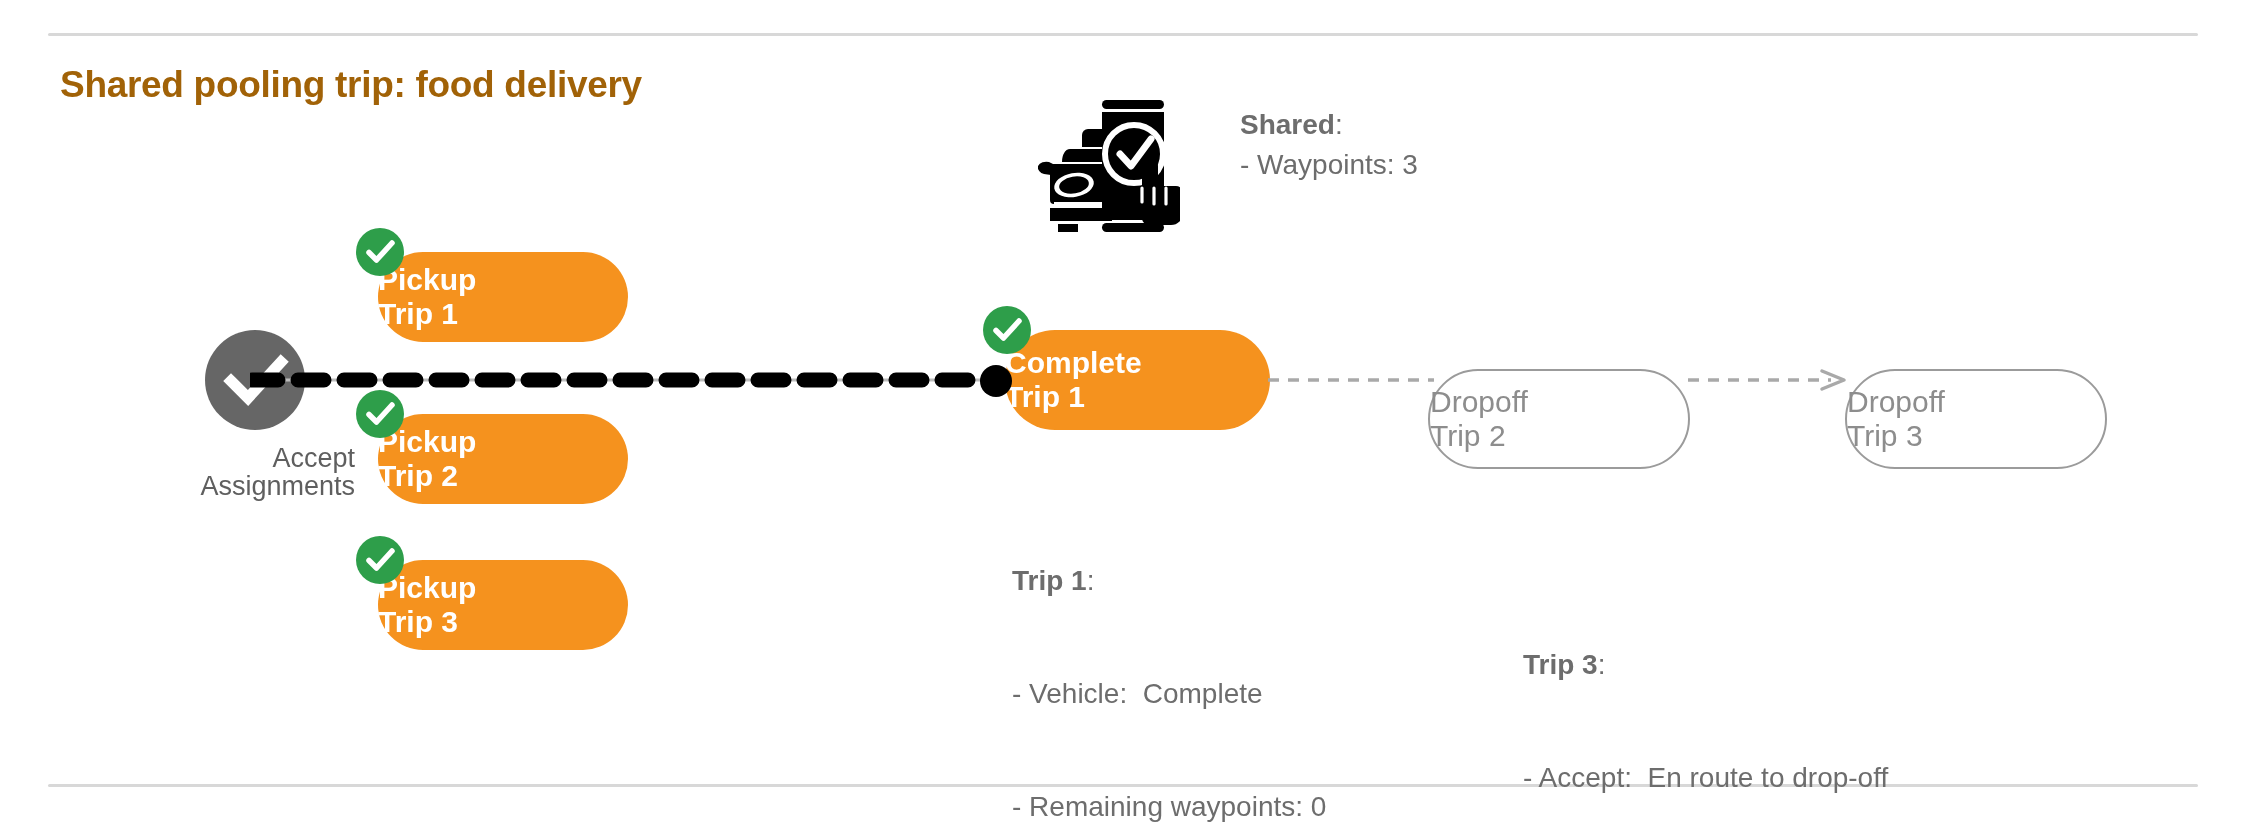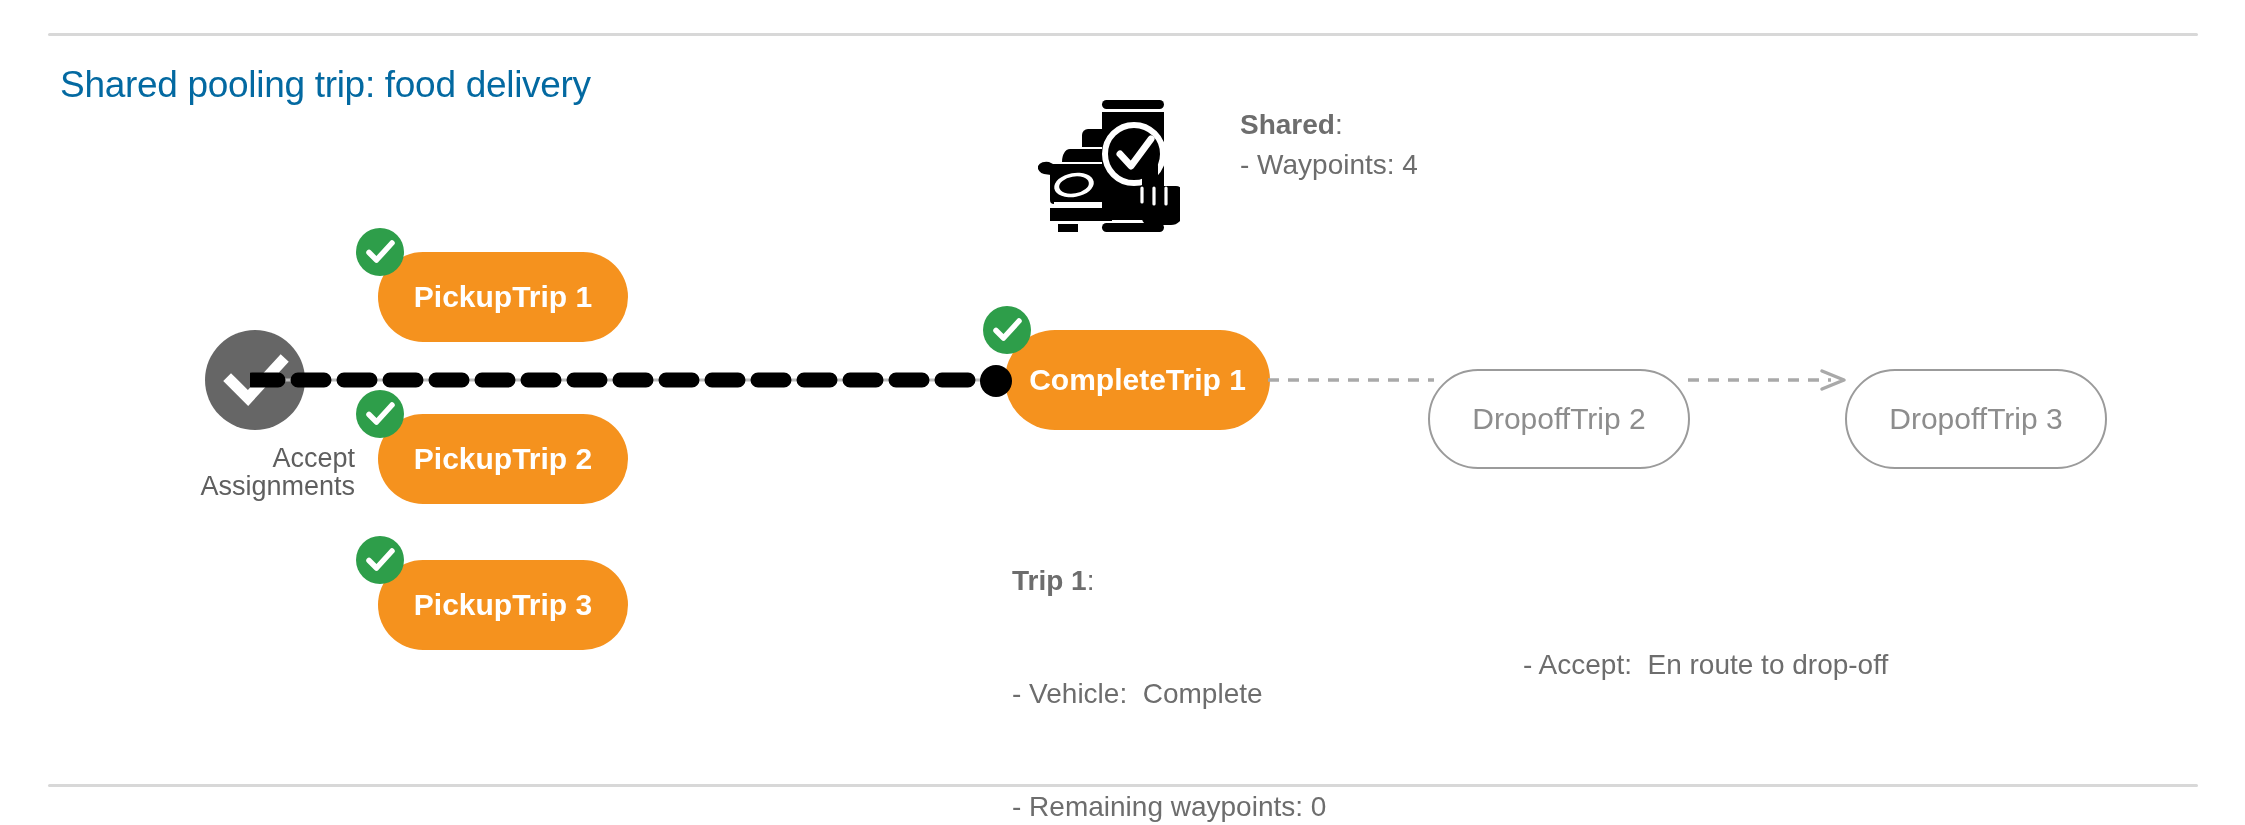--- a/index.html
+++ b/index.html
@@ -30,22 +30,22 @@
   }
   .hrule.top { top: 33px; }
   .hrule.bottom { top: 784px; }
 
   
   #page-title {
     position: absolute;
     left: 60px;
     top: 64px;
     font-size: 37px;
-    font-weight: 400;
-    color: #0369a1;
+    font-weight: 700;
+    color: #a16207;
     letter-spacing: -0.3px;
     white-space: nowrap;
   }
 
   
   #accept-node {
     position: absolute;
     left: 155px;
     top: 330px;
     width: 200px;
@@ -75,21 +75,22 @@
     top: 355px;
     width: 760px;
     height: 50px;
   }
 
   
   .pill {
     position: absolute;
     border-radius: 999px;
     display: flex;
-    align-items: center;
+    flex-direction: column;
+    align-items: flex-start;
     justify-content: center;
     box-sizing: border-box;
     line-height: 1.12;
     white-space: nowrap;
   }
   .pill .l1, .pill .l2 { display: block; }
   .pill.orange {
     background: #F5921E;
     color: #ffffff;
     font-size: 30px;
@@ -303,30 +304,31 @@
       <g fill="none" stroke="#ffffff" stroke-width="3.2" stroke-linecap="round">
         <path d="M112 106 v14"></path>
         <path d="M124 106 v16"></path>
         <path d="M136 106 v16"></path>
       </g>
     </svg>
   </div>
 
   <div id="vehicle-text">
     <div><span class="strong">Shared</span><span>:</span></div>
-    <div>- Waypoints: 4</div>
+    <div>- Waypoints: 3</div>
   </div>
 
   <div class="trip-block" id="trip-block-left">
     <div><span class="hd">Trip 1</span><span>:</span></div>
     <div>- Vehicle:  Complete</div>
     <div>- Remaining waypoints: 0</div>
     
     
     
   </div>
 
   <div class="trip-block" id="trip-block-right">
+    <div><span class="hd">Trip 3</span><span>:</span></div>
     <div>- Accept:  En route to drop-off</div>
     
   </div>
 
 </div>
 
 </body></html>

